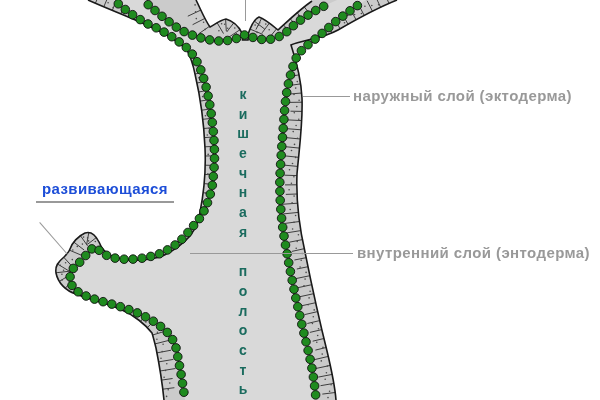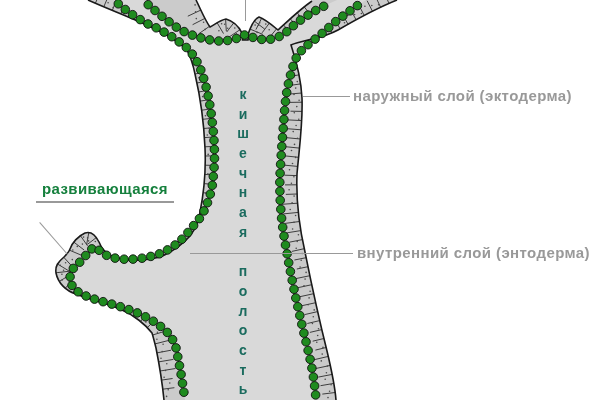--- a/index.html
+++ b/index.html
@@ -8,21 +8,21 @@
     overflow:hidden;font-family:"Liberation Sans",sans-serif;
   }
   .stage svg{position:absolute;left:0;top:0;}
   .label{
     position:absolute;color:#999999;font-weight:bold;font-size:15px;
     letter-spacing:0.4px;white-space:pre;line-height:20px;
   }
   .leader{position:absolute;background:#999999;}
   .bud-label{
     position:absolute;left:36px;top:179px;width:138px;text-align:center;
-    color:#15803d;font-weight:bold;font-size:15px;letter-spacing:0.4px;
+    color:#1d4ed8;font-weight:bold;font-size:15px;letter-spacing:0.4px;
     line-height:20px;white-space:pre;
     border-bottom:2px solid #999999;padding-bottom:2px;
   }
   .vtext{position:absolute;left:233px;top:85px;width:20px;}
   .vtext div{
     height:19.7px;line-height:19.7px;text-align:center;
     font-size:14px;font-weight:bold;color:#1a6b5e;
     font-family:"Liberation Sans",sans-serif;
   }
 </style>

